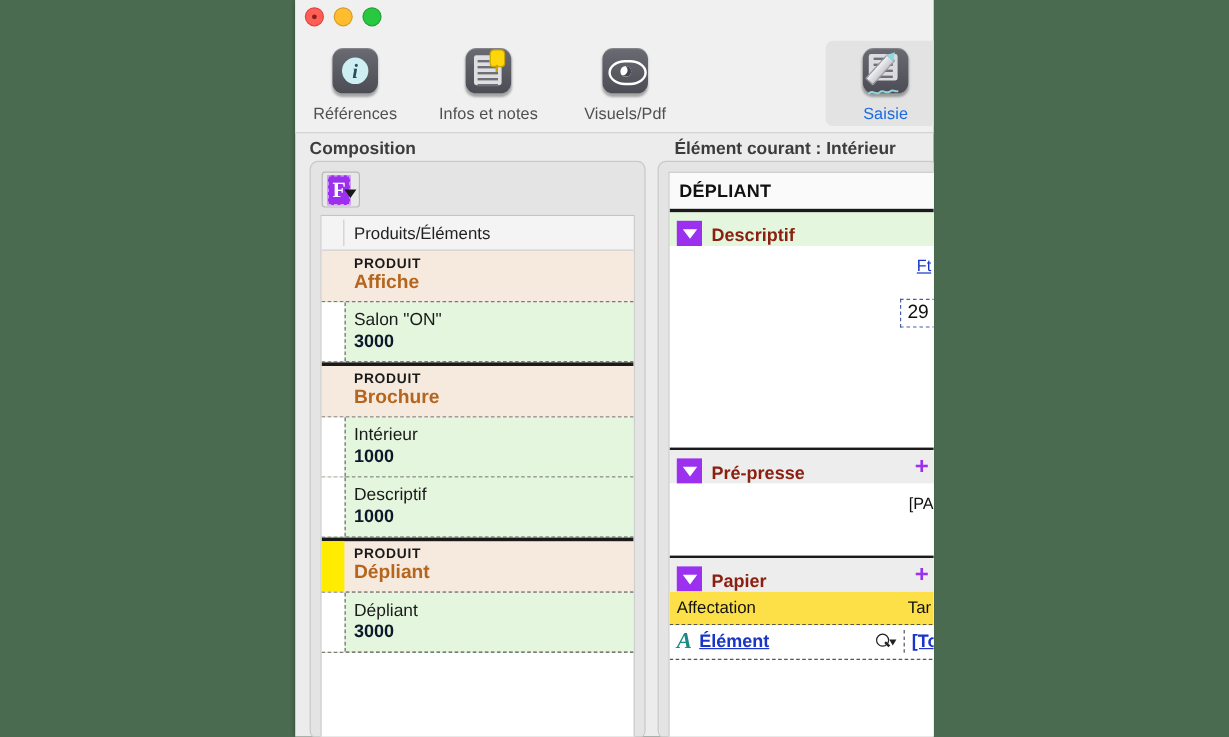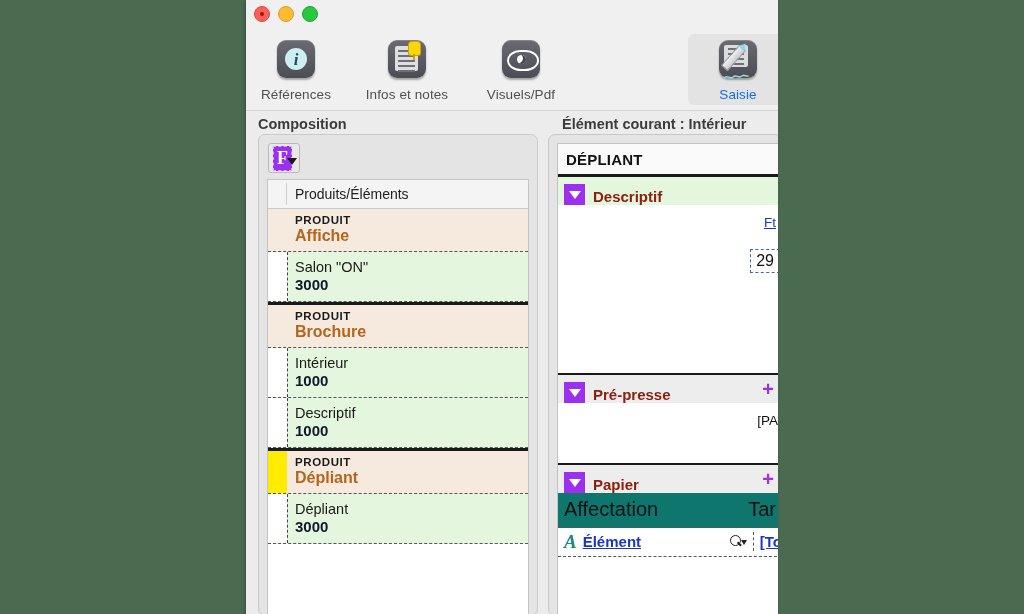--- a/index.html
+++ b/index.html
@@ -289,24 +289,24 @@
   }
   .field-box {
     border: 1px dashed #4b5fa8;
     background: #ffffff;
     padding: 2px 5px;
     font-size: 16px; color: #111;
     display: inline-block;
   }
   .bracket-txt { font-size: 13.5px; color: #111; }
   .tbl-hdr {
-    display: flex; background: #0f766e;
+    display: flex; background: #fde047;
     border-bottom: 1px dashed #555;
     padding: 5px 6px 6px 6px;
-    font-size: 20px; color: #111;
+    font-size: 14px; color: #111;
   }
   .tbl-row {
     display: flex; align-items: center;
     background: #ffffff;
     border-bottom: 1px dashed #555;
     padding: 4px 0 5px 0;
     position: relative;
   }
   .a-glyph {
     font-family: "Liberation Serif", serif;

